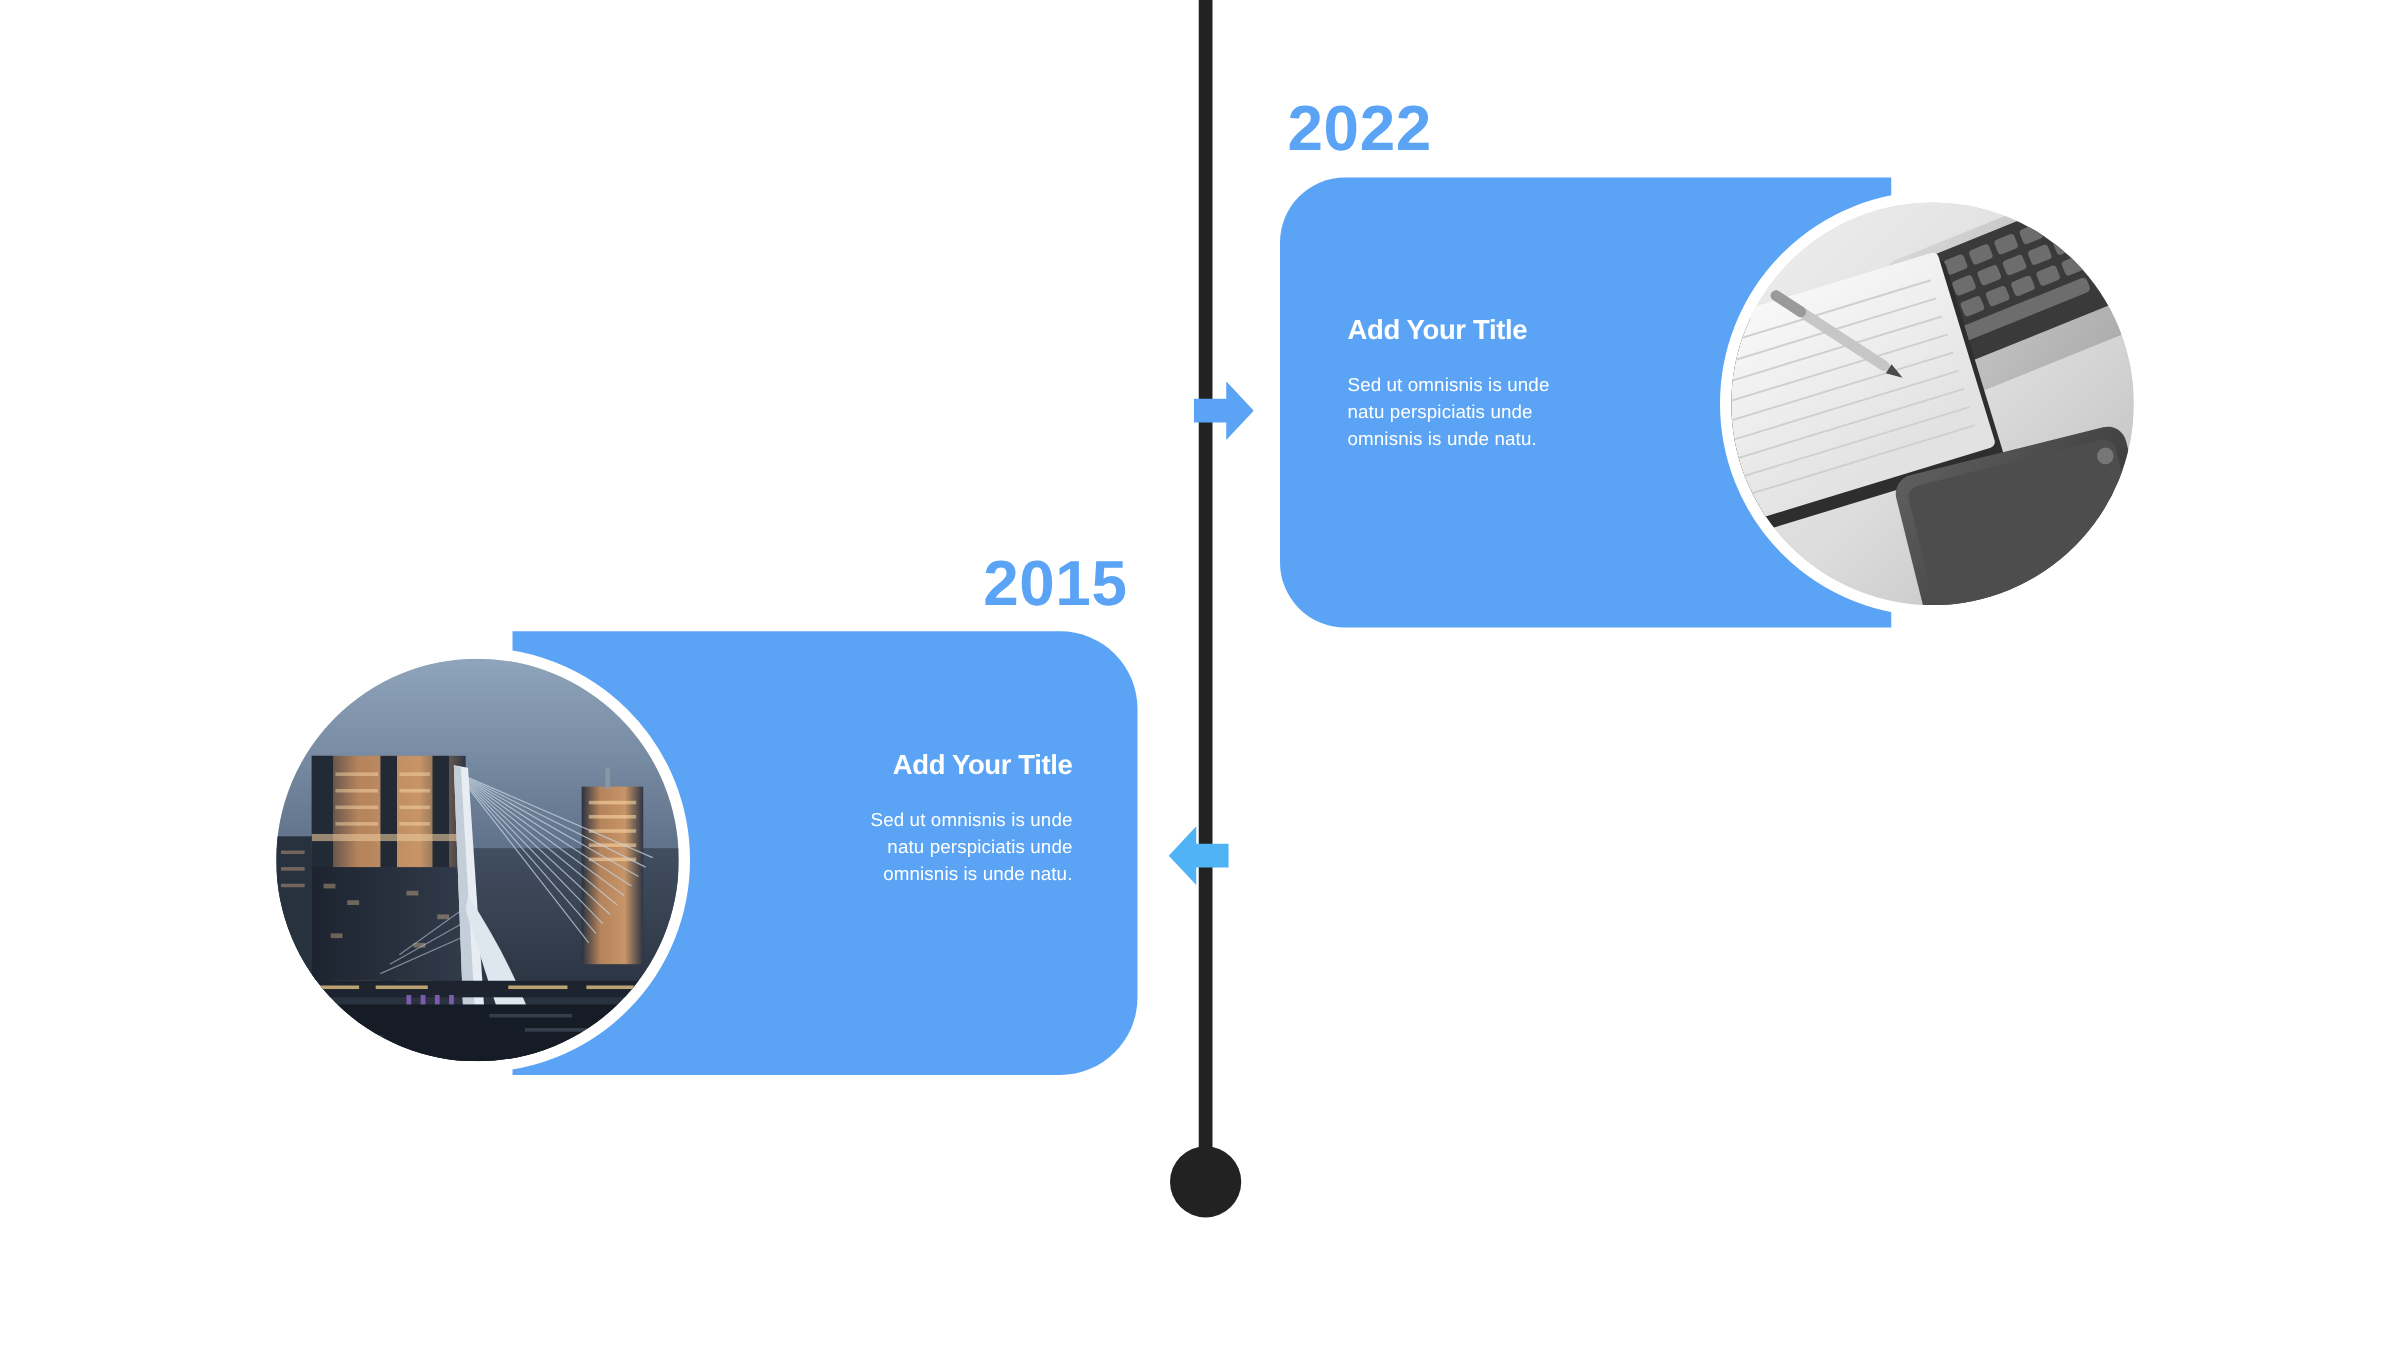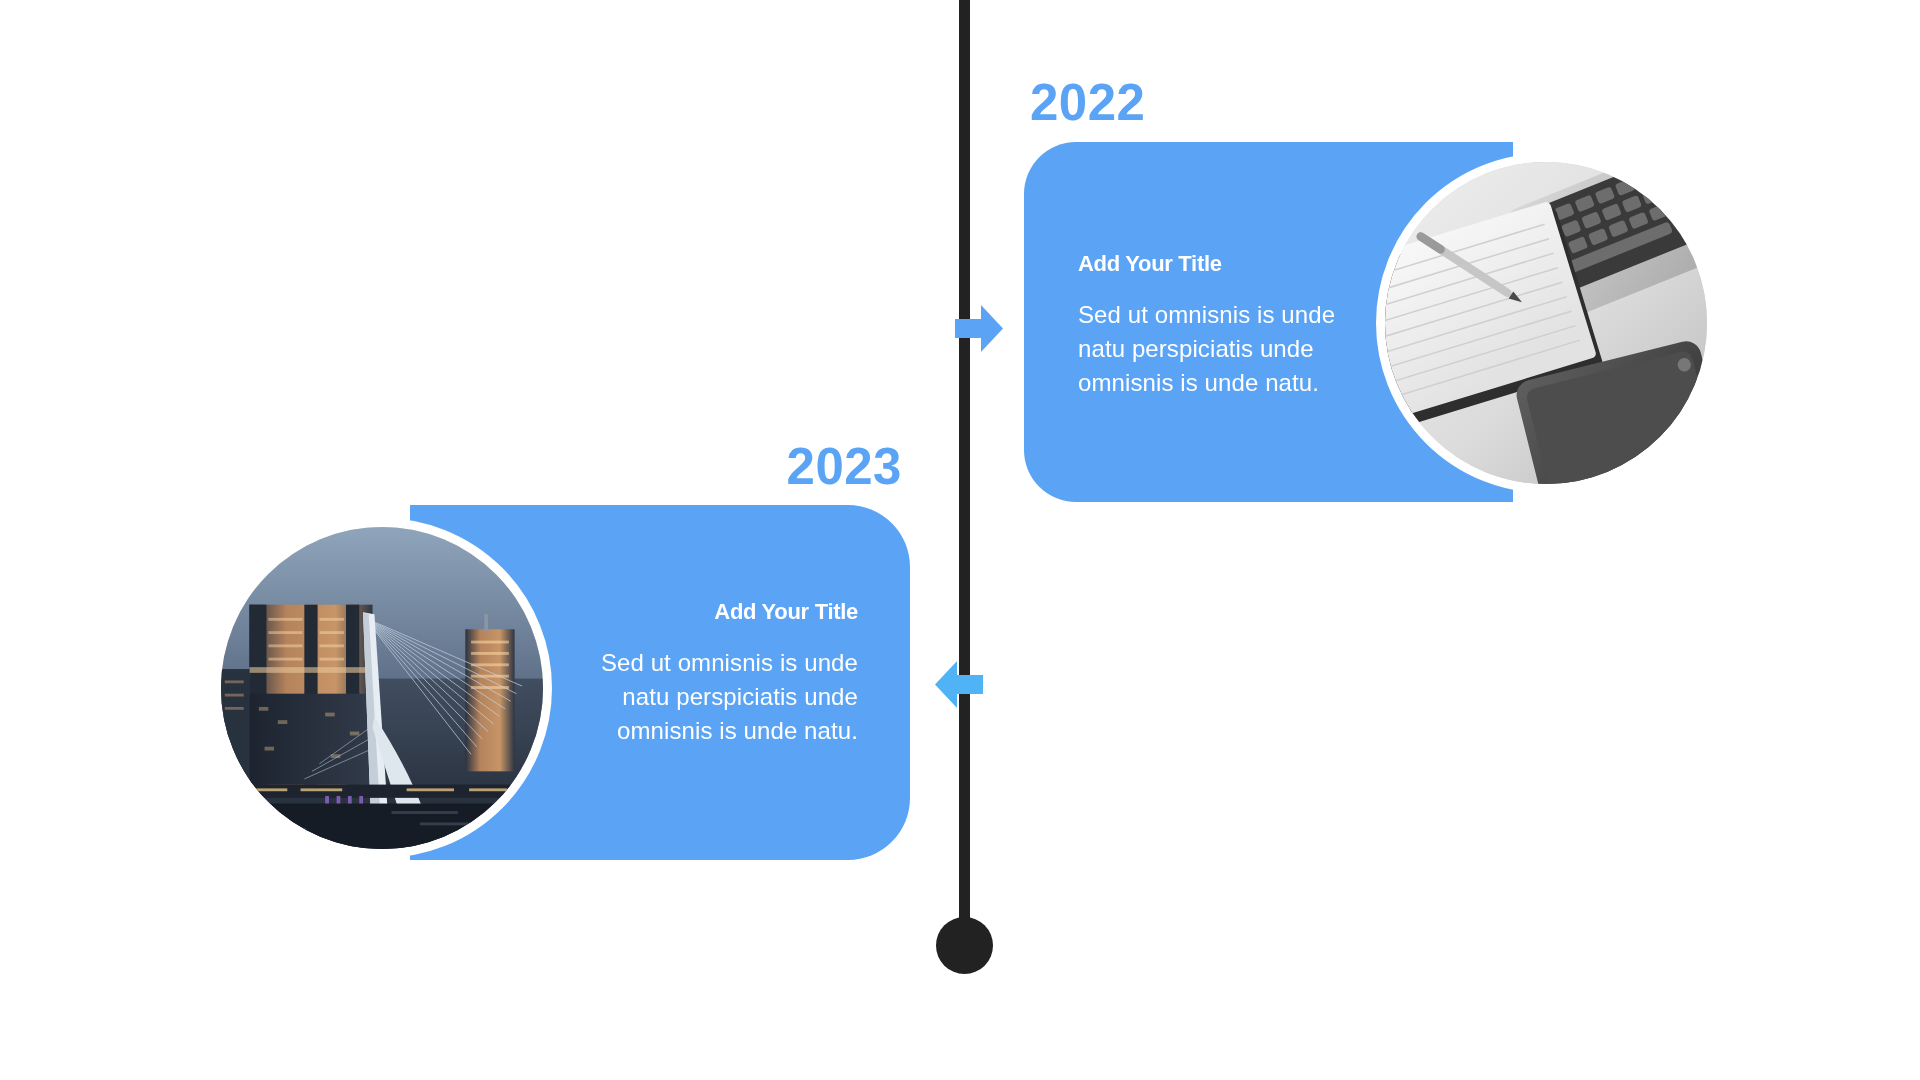--- a/index.html
+++ b/index.html
@@ -100,21 +100,21 @@
     color: #ffffff;
     font-size: 22px;
     font-weight: bold;
     letter-spacing: -0.3px;
     line-height: 1.1;
     margin-bottom: 22px;
   }
 
   .card-body {
     color: #ffffff;
-    font-size: 24px;
+    font-size: 15px;
     font-weight: 400;
     line-height: 1.42;
     letter-spacing: 0.1px;
   }
   .card-body span { display: block; }
 
   
   .year {
     position: absolute;
     color: #5BA4F5;
@@ -249,21 +249,21 @@
       </g>
 
       <g transform="rotate(-14 250 280)">
         <rect x="150" y="208" width="200" height="150" rx="16" fill="url(#phoneGrad)"></rect>
         <rect x="160" y="218" width="180" height="132" rx="10" fill="#4d4d4d"></rect>
         <circle cx="330" cy="232" r="7" fill="#777"></circle>
       </g>
     </svg>
   </div>
 
-  <div class="year year-2023">2023</div>
+  <div class="year year-2023">2015</div>
 
   <div class="card card-2023">
     <div class="card-text">
       <div class="card-title">Add Your Title</div>
       <div class="card-body">
         <span>Sed ut omnisnis is unde</span>
         <span>natu perspiciatis unde</span>
         <span>omnisnis is unde natu.</span>
       </div>
     </div>

